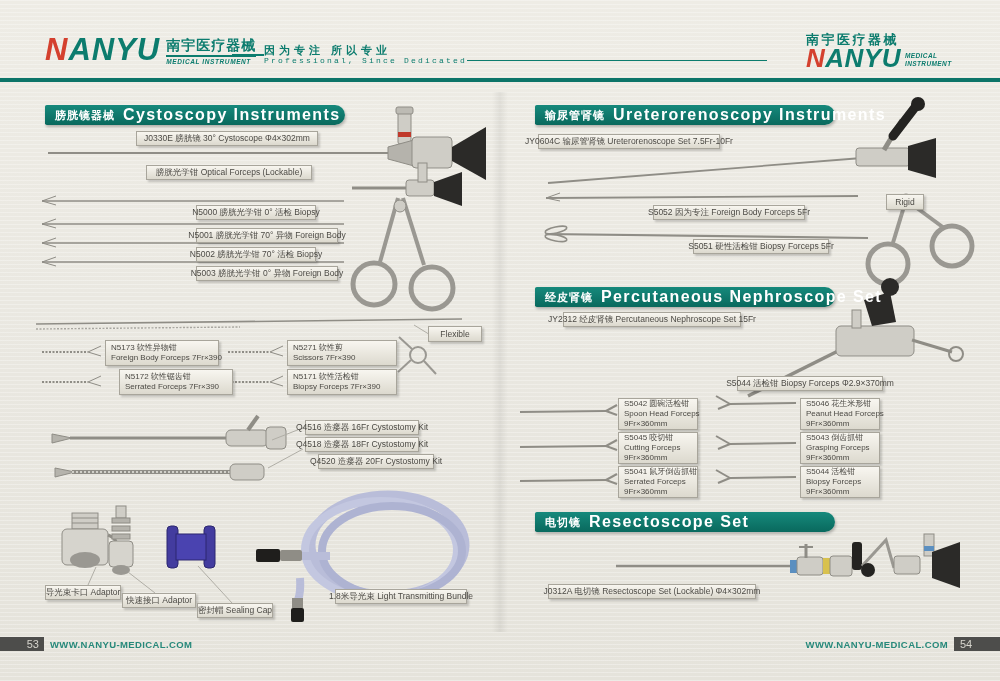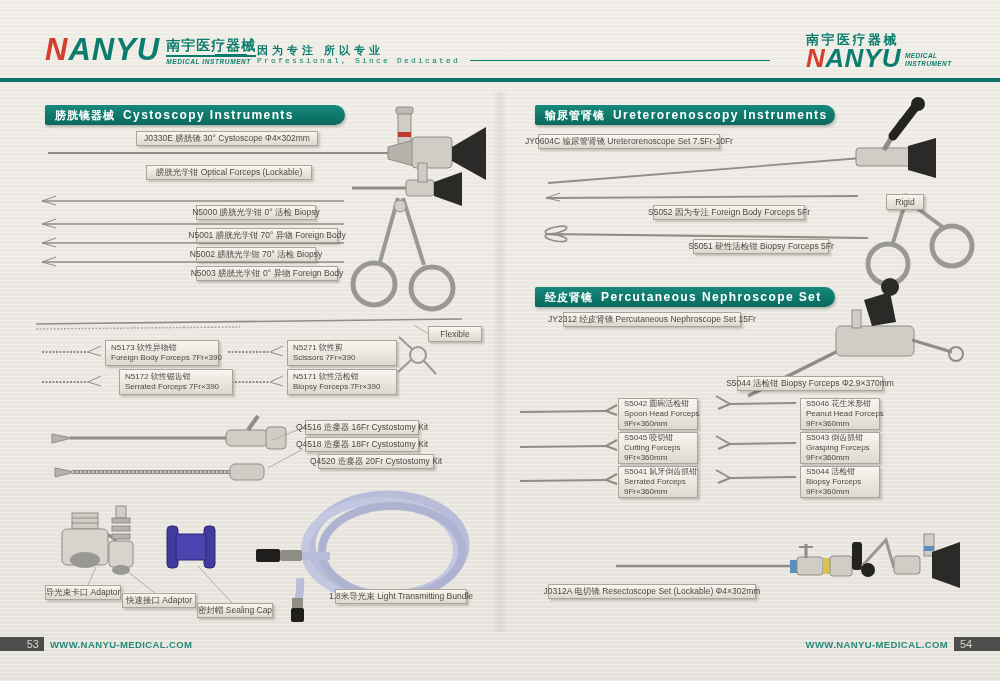--- a/index.html
+++ b/index.html
@@ -15,37 +15,37 @@
   .art{position:absolute;left:0;top:0;pointer-events:none}
 
   
   .logoL{position:absolute;left:45px;top:36px;display:flex;align-items:flex-start;gap:6px}
   .brand{font-size:31px;font-weight:bold;font-style:italic;letter-spacing:1px;line-height:.9;color:#0c7c6e}
   .red{color:#d4402e}
   .tealTxt{color:#0c7c6e}
   .brandcn{padding-top:2px}
   .cn{font-size:14px;font-weight:bold;color:#0c7c6e;letter-spacing:1px;line-height:1}
   .sub{font-size:6.5px;font-weight:bold;font-style:italic;color:#0c7c6e;letter-spacing:.6px;margin-top:3px;border-top:2px solid #0c7c6e;padding-top:1px}
-  .slogan{position:absolute;left:215px;top:44px;display:flex;align-items:center;gap:10px}
+  .slogan{position:absolute;left:232px;top:44px;display:flex;align-items:center;gap:0}
   .dash{width:32px;height:2px;background:#0c7c6e}
   .scn{font-size:11px;font-weight:bold;color:#0c7c6e;letter-spacing:4px;line-height:1.1}
   .sen{font-size:8px;color:#0c7c6e;letter-spacing:2.2px;font-family:Liberation Mono, monospace}
   .sline{width:300px;height:1px;background:#0c7c6e;margin-top:12px}
   .logoR{position:absolute;left:806px;top:33px}
   .cn2{font-size:13px;font-weight:bold;color:#0c7c6e;letter-spacing:2.5px;line-height:1}
   .rowR{display:flex;align-items:flex-start;gap:4px;margin-top:1px}
   .brand2{font-size:26px;font-weight:bold;font-style:italic;letter-spacing:.5px;line-height:.85;color:#0c7c6e}
   .sub2{font-size:6.5px;font-weight:bold;font-style:italic;color:#0c7c6e;letter-spacing:.4px;line-height:1.3;padding-top:5px}
 
   
   .banner{position:absolute;width:300px;height:20px;border-radius:2px 11px 11px 2px;
     background:linear-gradient(180deg,#16897c,#09695d);box-shadow:1px 2px 3px rgba(0,0,0,.25);
     color:#fff;display:flex;align-items:center;gap:8px;padding-left:10px;white-space:nowrap}
   .bcn{font-size:11px;font-weight:bold;letter-spacing:1px}
-  .ben{font-size:12px;font-weight:bold;letter-spacing:1.4px}
+  .ben{font-size:16px;font-weight:bold;letter-spacing:1.4px}
 
   
   .lbl{position:absolute;background:linear-gradient(180deg,#f8f6f0,#dcd9ce);border:1px solid #a8a59b;
     box-shadow:1.5px 1.5px 2px rgba(0,0,0,.18);font-size:8.5px;color:#4c4a45;
     display:flex;align-items:center;justify-content:center;white-space:nowrap;padding:1px 3px;height:15px}
   .lbl.two{flex-direction:column;align-items:flex-start;justify-content:center;height:26px;font-size:8px;line-height:1.3;padding:2px 5px}
   .lbl.three{flex-direction:column;align-items:flex-start;justify-content:center;height:32px;font-size:8px;line-height:1.25;padding:2px 5px}
   .lbl.tag{height:16px;font-size:8.5px}
 
   
@@ -363,20 +363,24 @@
     <div>S5041 鼠牙倒齿抓钳</div>
       <div>Serrated Forceps</div>
       <div>9Fr×360mm</div>
   </div>
   <div class="lbl three" style="left:800px;top:466px;width:80px">
     <div>S5044 活检钳</div>
       <div>Biopsy Forceps</div>
       <div>9Fr×360mm</div>
   </div>
 
+  <div class="banner" style="left:535px;top:512px">
+    <span class="bcn">电切镜</span>
+    <span class="ben">Resectoscope Set</span>
+  </div>
 
   <div class="lbl" style="left:548px;top:584px;width:208px">J0312A 电切镜 Resectoscope Set (Lockable)  Φ4×302mm</div>
 
   <div class="pgbar pl">
       <span>53</span>
     </div>
   <div class="site siteL">WWW.NANYU-MEDICAL.COM</div>
   <div class="site siteR">WWW.NANYU-MEDICAL.COM</div>
   <div class="pgbar pr">
       <span>54</span>

